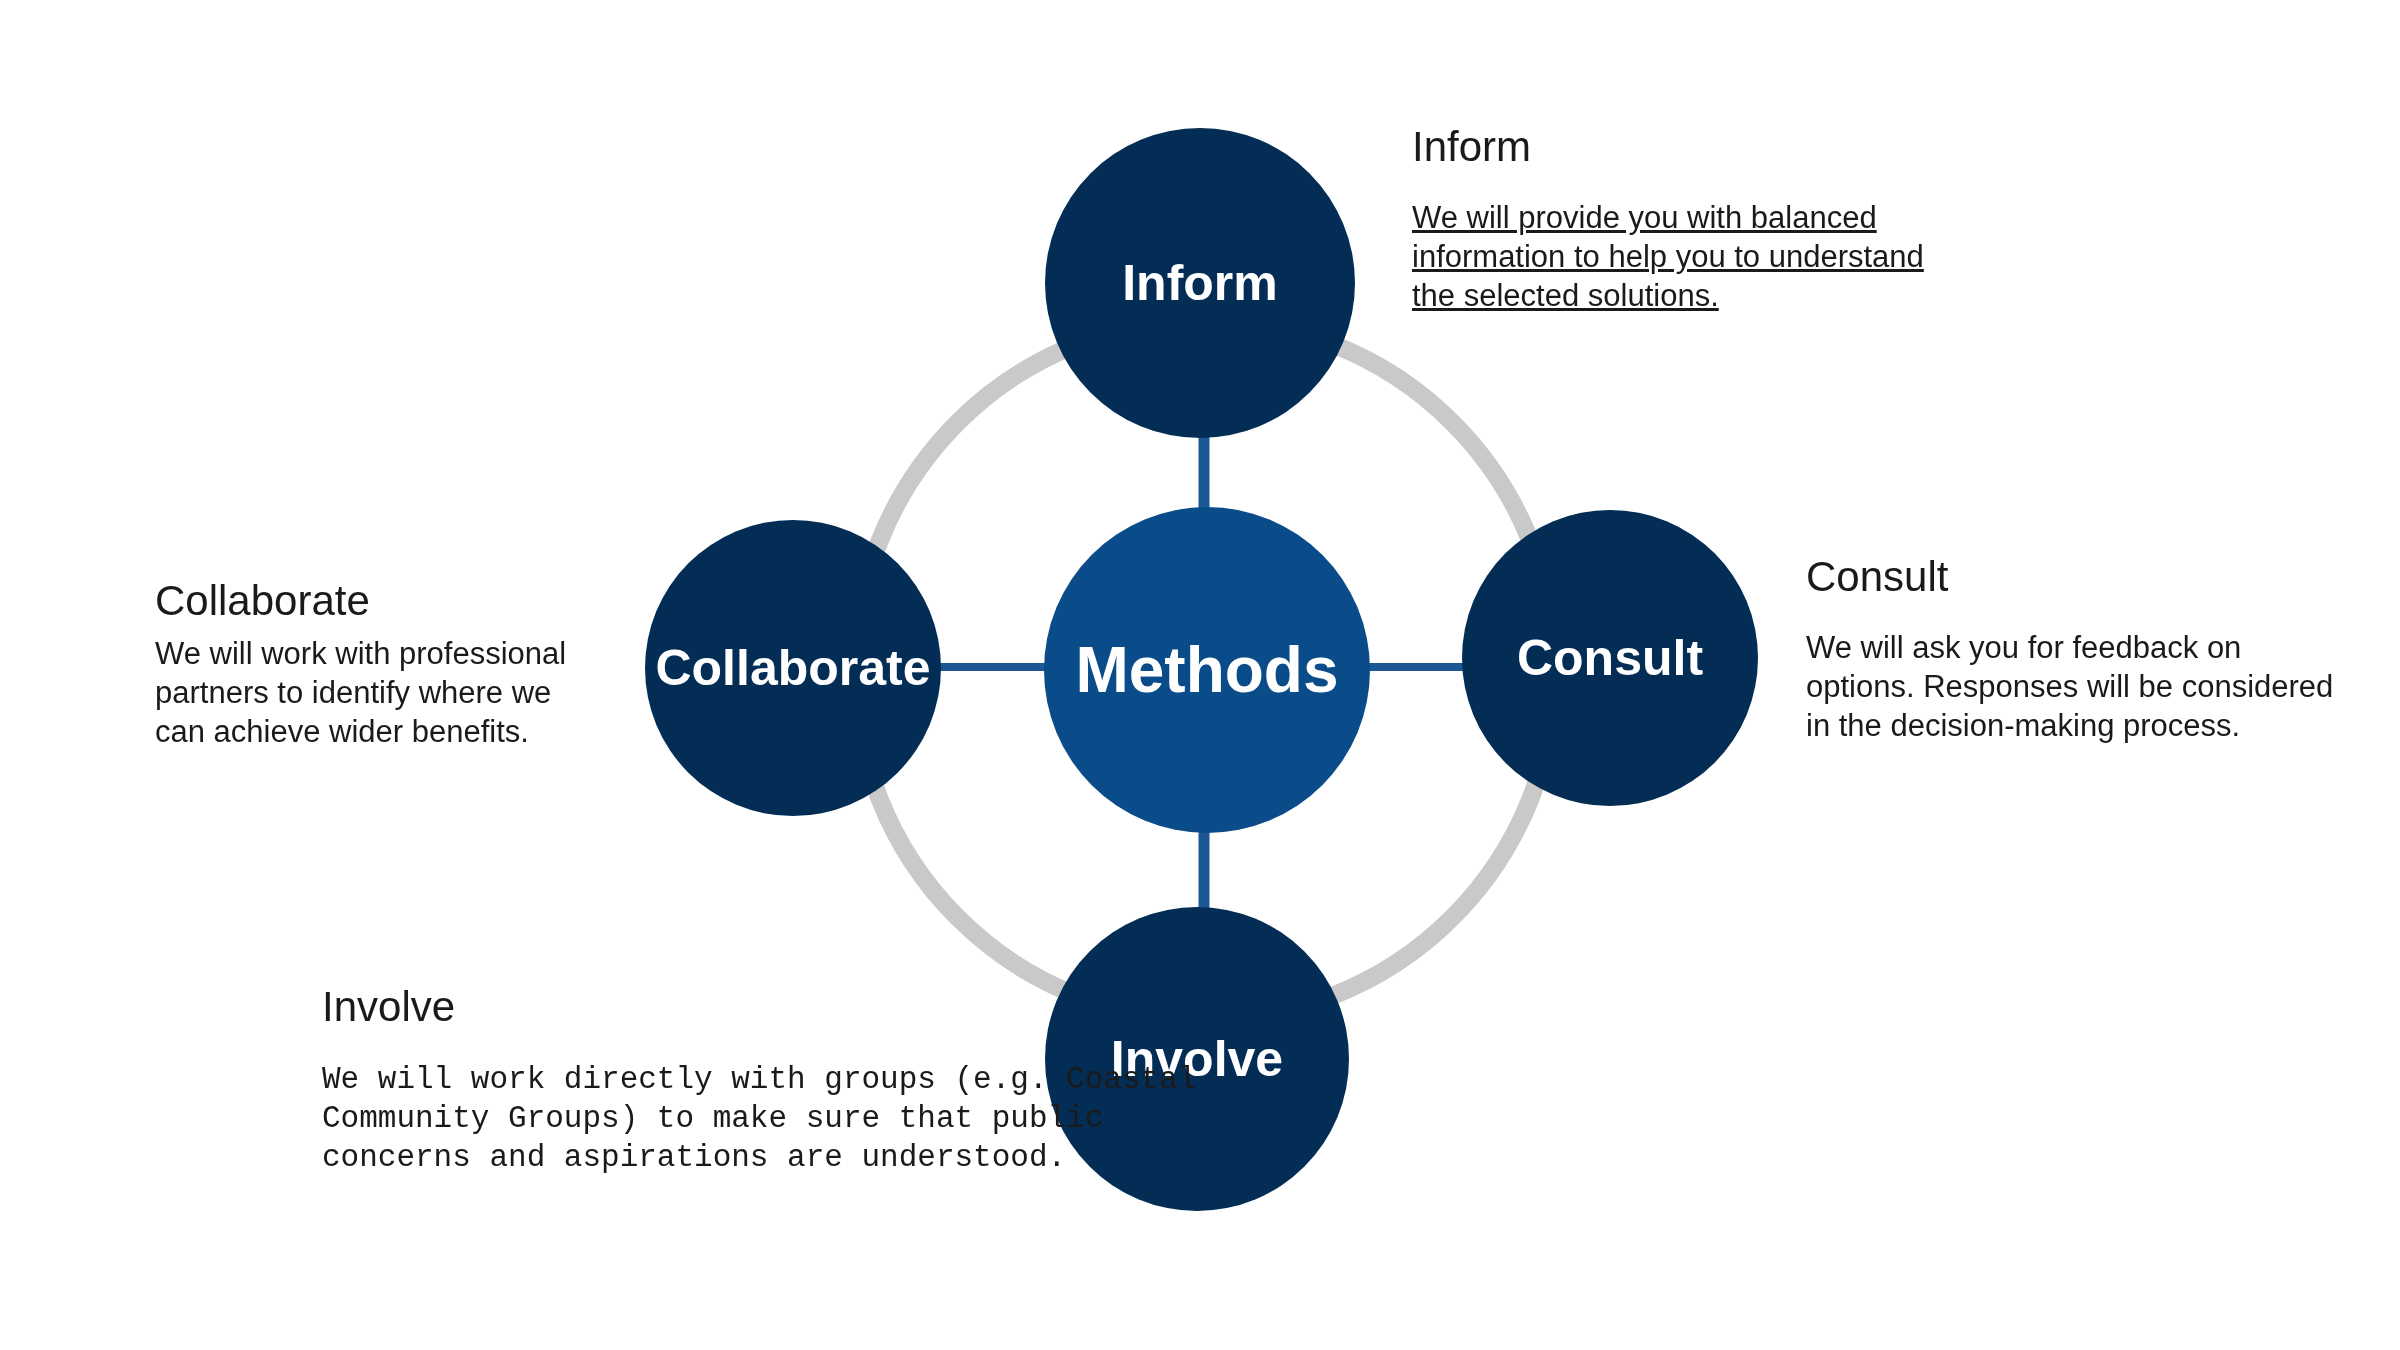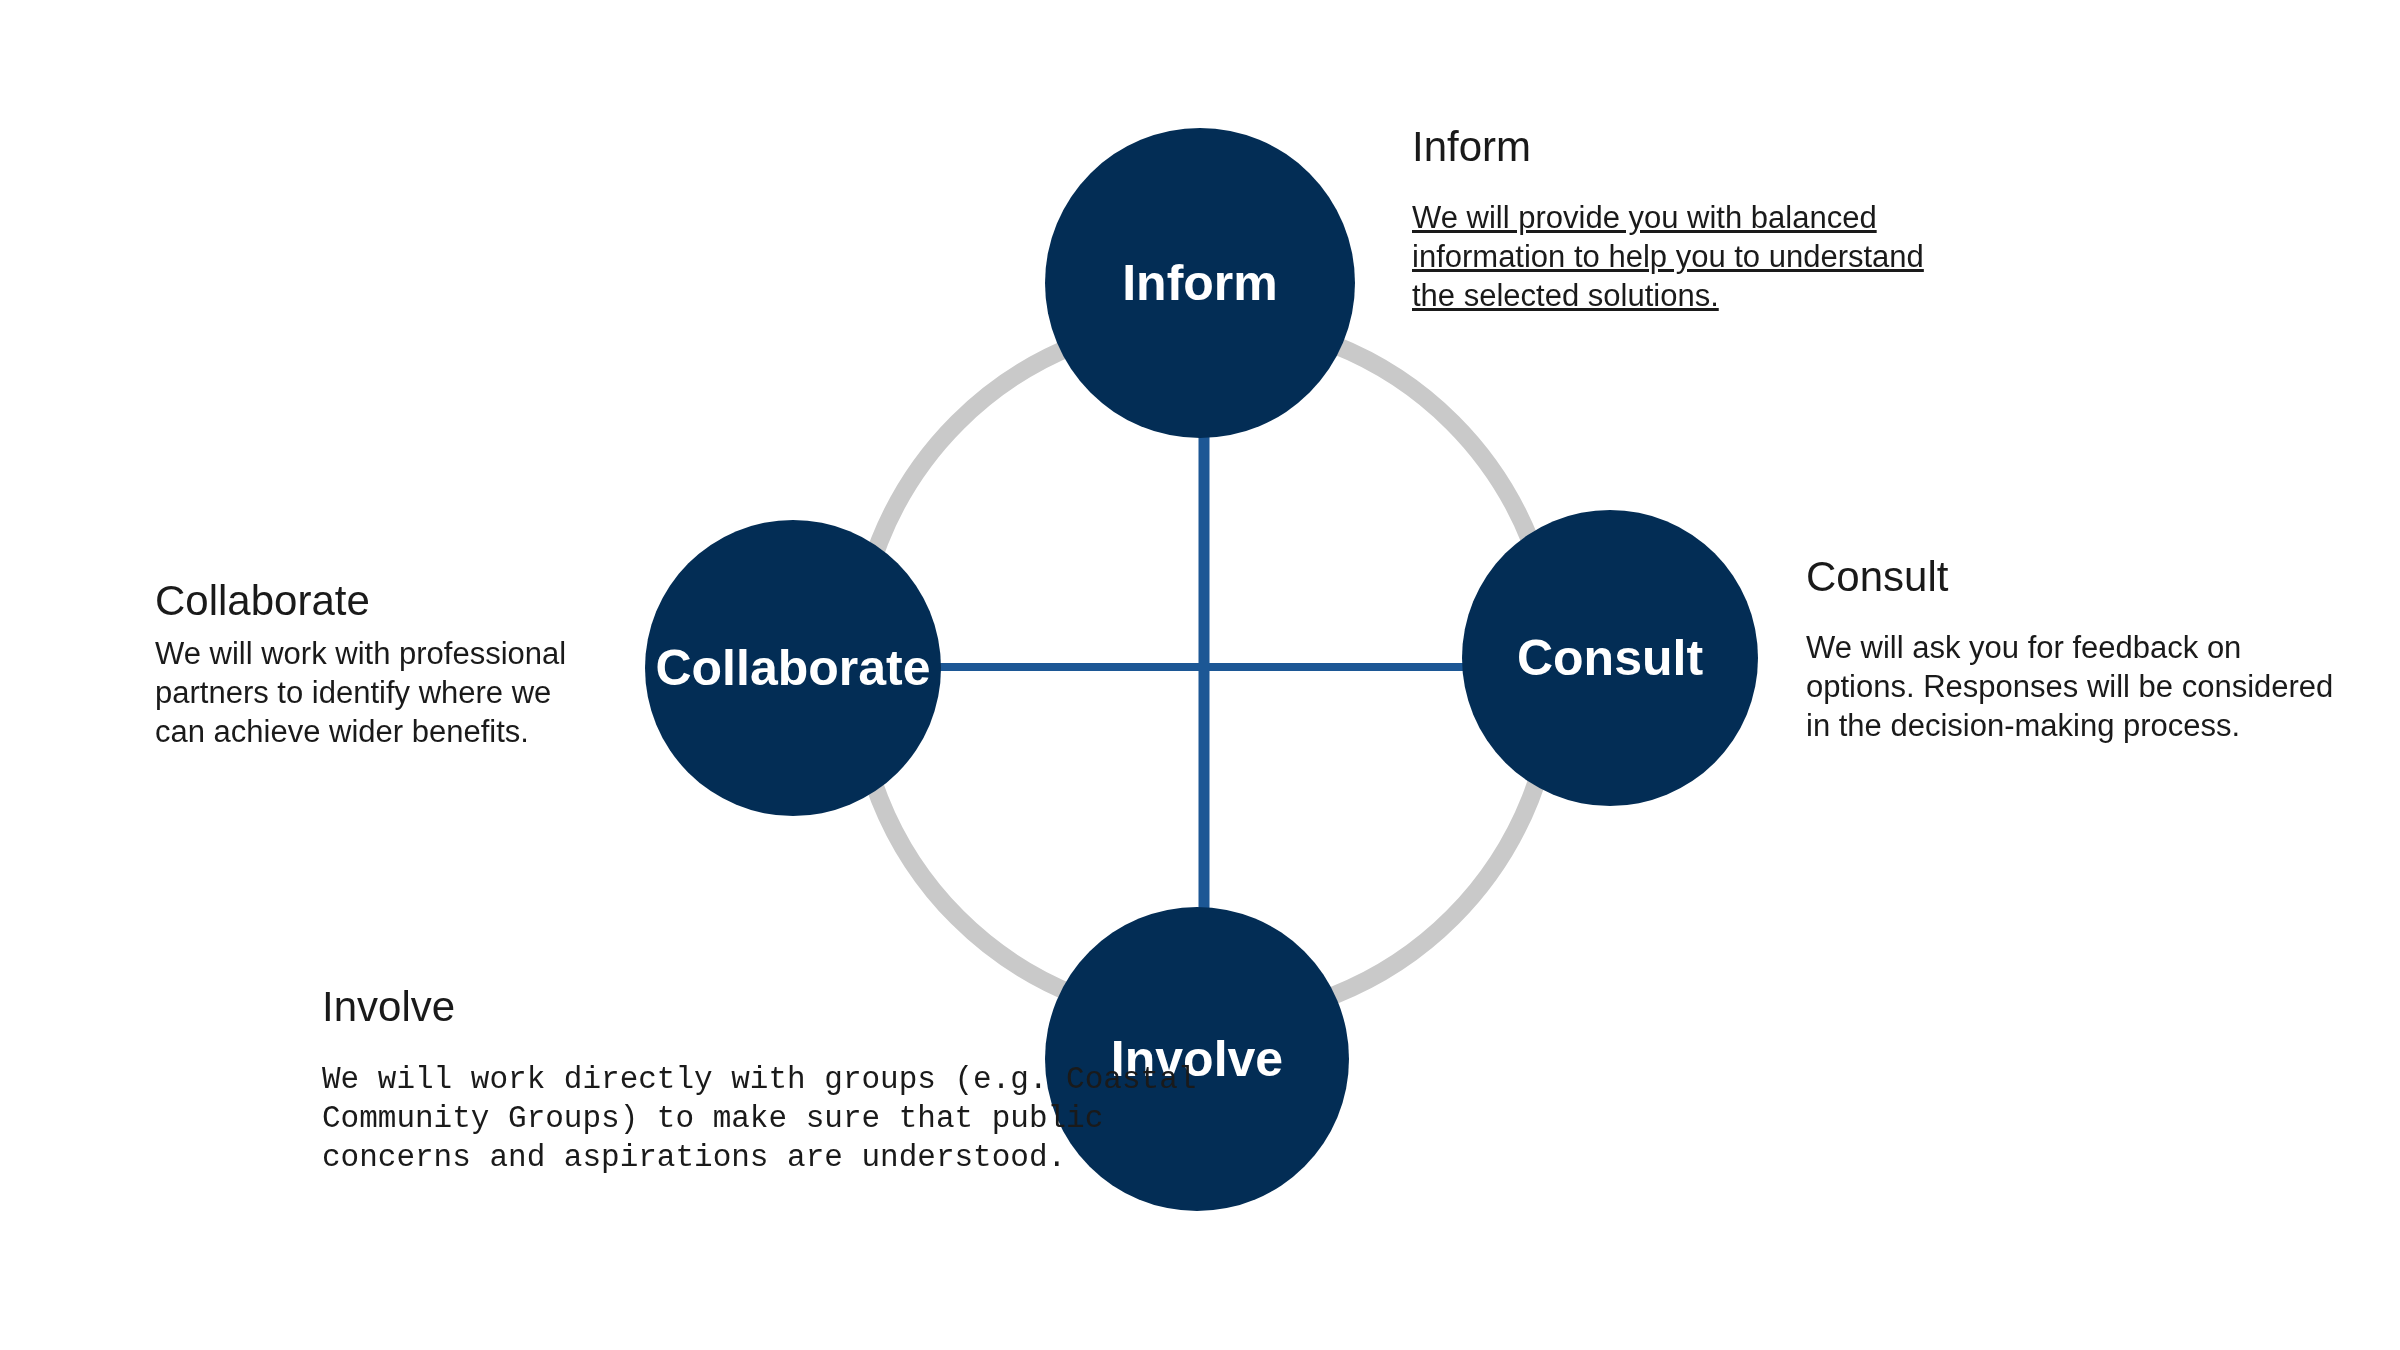--- a/index.html
+++ b/index.html
@@ -89,20 +89,23 @@
   </div>
 
   <div class="node-circle" id="circle-involve">
     <span class="node-label">Involve</span>
   </div>
 
   <div class="node-circle" id="circle-collaborate">
     <span class="node-label">Collaborate</span>
   </div>
 
+  <div class="node-circle center-circle" id="circle-methods">
+    <span class="node-label center-label">Methods</span>
+  </div>
 
   <div class="text-block" id="block-inform">
     <div class="block-heading">Inform</div>
     <div class="block-body">We will provide you with balanced
 information to help you to understand
 the selected solutions.</div>
   </div>
 
   <div class="text-block" id="block-consult">
     <div class="block-heading">Consult</div>

